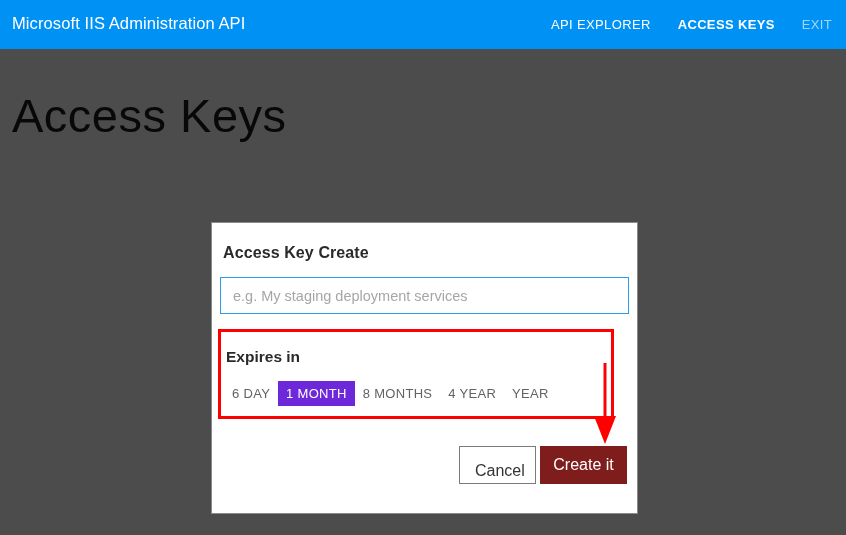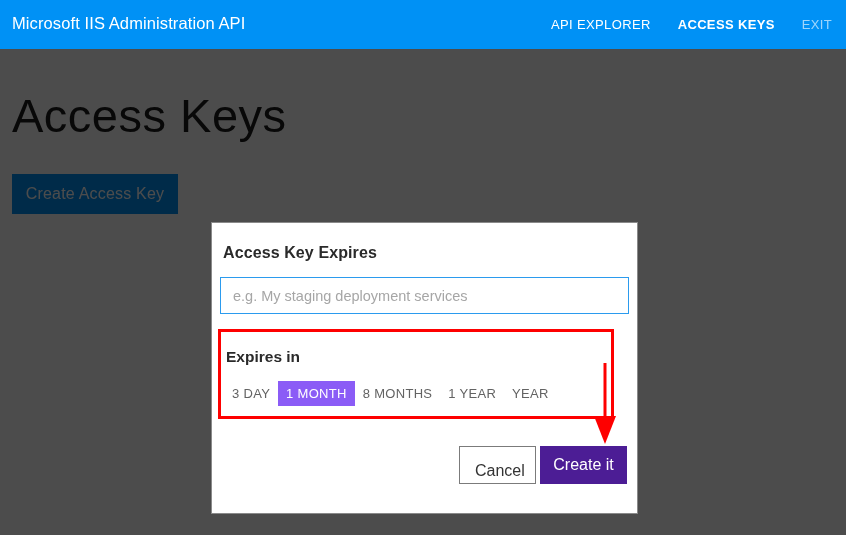--- a/index.html
+++ b/index.html
@@ -181,21 +181,21 @@
     color: #636363;
     letter-spacing: 0.3px;
     padding: 5px 8px;
     cursor: pointer;
     white-space: nowrap;
     background: transparent;
     border: none;
     font-family: "Liberation Sans", sans-serif;
   }
   .expire-option.selected {
-    background: #8b5cf6;
+    background: #6d28d9;
     color: #ffffff;
   }
 
   
   #cancel-button {
     position: absolute;
     left: 247px;
     top: 223px;
     width: 77px;
     height: 38px;
@@ -207,21 +207,21 @@
     font-size: 16px;
     cursor: pointer;
     padding: 15px;
   }
   #create-it-button {
     position: absolute;
     left: 328px;
     top: 223px;
     width: 87px;
     height: 38px;
-    background: #4c1d95;
+    background: #7f1d1d;
     border: none;
     color: #ffffff;
     font-family: "Liberation Sans", sans-serif;
     font-size: 16px;
     cursor: pointer;
     padding: 0;
   }
 
   
   #annotation-arrow {
@@ -242,38 +242,37 @@
     <div id="brand">Microsoft IIS Administration API</div>
     <div id="navlinks">
       <span class="navlink">API EXPLORER</span>
       <span class="navlink active">ACCESS KEYS</span>
       <span class="navlink dim">EXIT</span>
     </div>
   </div>
 
   <div id="page">
     <div id="page-title">Access Keys</div>
-    <button id="create-access-key-button">Create Access Key</button>
   </div>
 
   <div id="overlay"></div>
 
   <div id="modal">
 
-    <div id="modal-label">Access Key Expires</div>
+    <div id="modal-label">Access Key Create</div>
 
     <input id="purpose-input" type="text" placeholder="e.g. My staging deployment services" style="">
 
     <div id="expires-group">
       <div id="expires-label">Expires in</div>
       <div id="expires-options">
-        <button class="expire-option">3 DAY</button>
+        <button class="expire-option">6 DAY</button>
         <button class="expire-option selected">1 MONTH</button>
         <button class="expire-option">8 MONTHS</button>
-        <button class="expire-option">1 YEAR</button>
+        <button class="expire-option">4 YEAR</button>
         <button class="expire-option">YEAR</button>
       </div>
     </div>
 
     <button id="cancel-button">Cancel</button>
     <button id="create-it-button">Create it</button>
   </div>
 
   <svg id="annotation-arrow" viewBox="0 0 32 88">
     <line x1="16" y1="3" x2="16" y2="62" stroke="#fe0000" stroke-width="3"></line>

